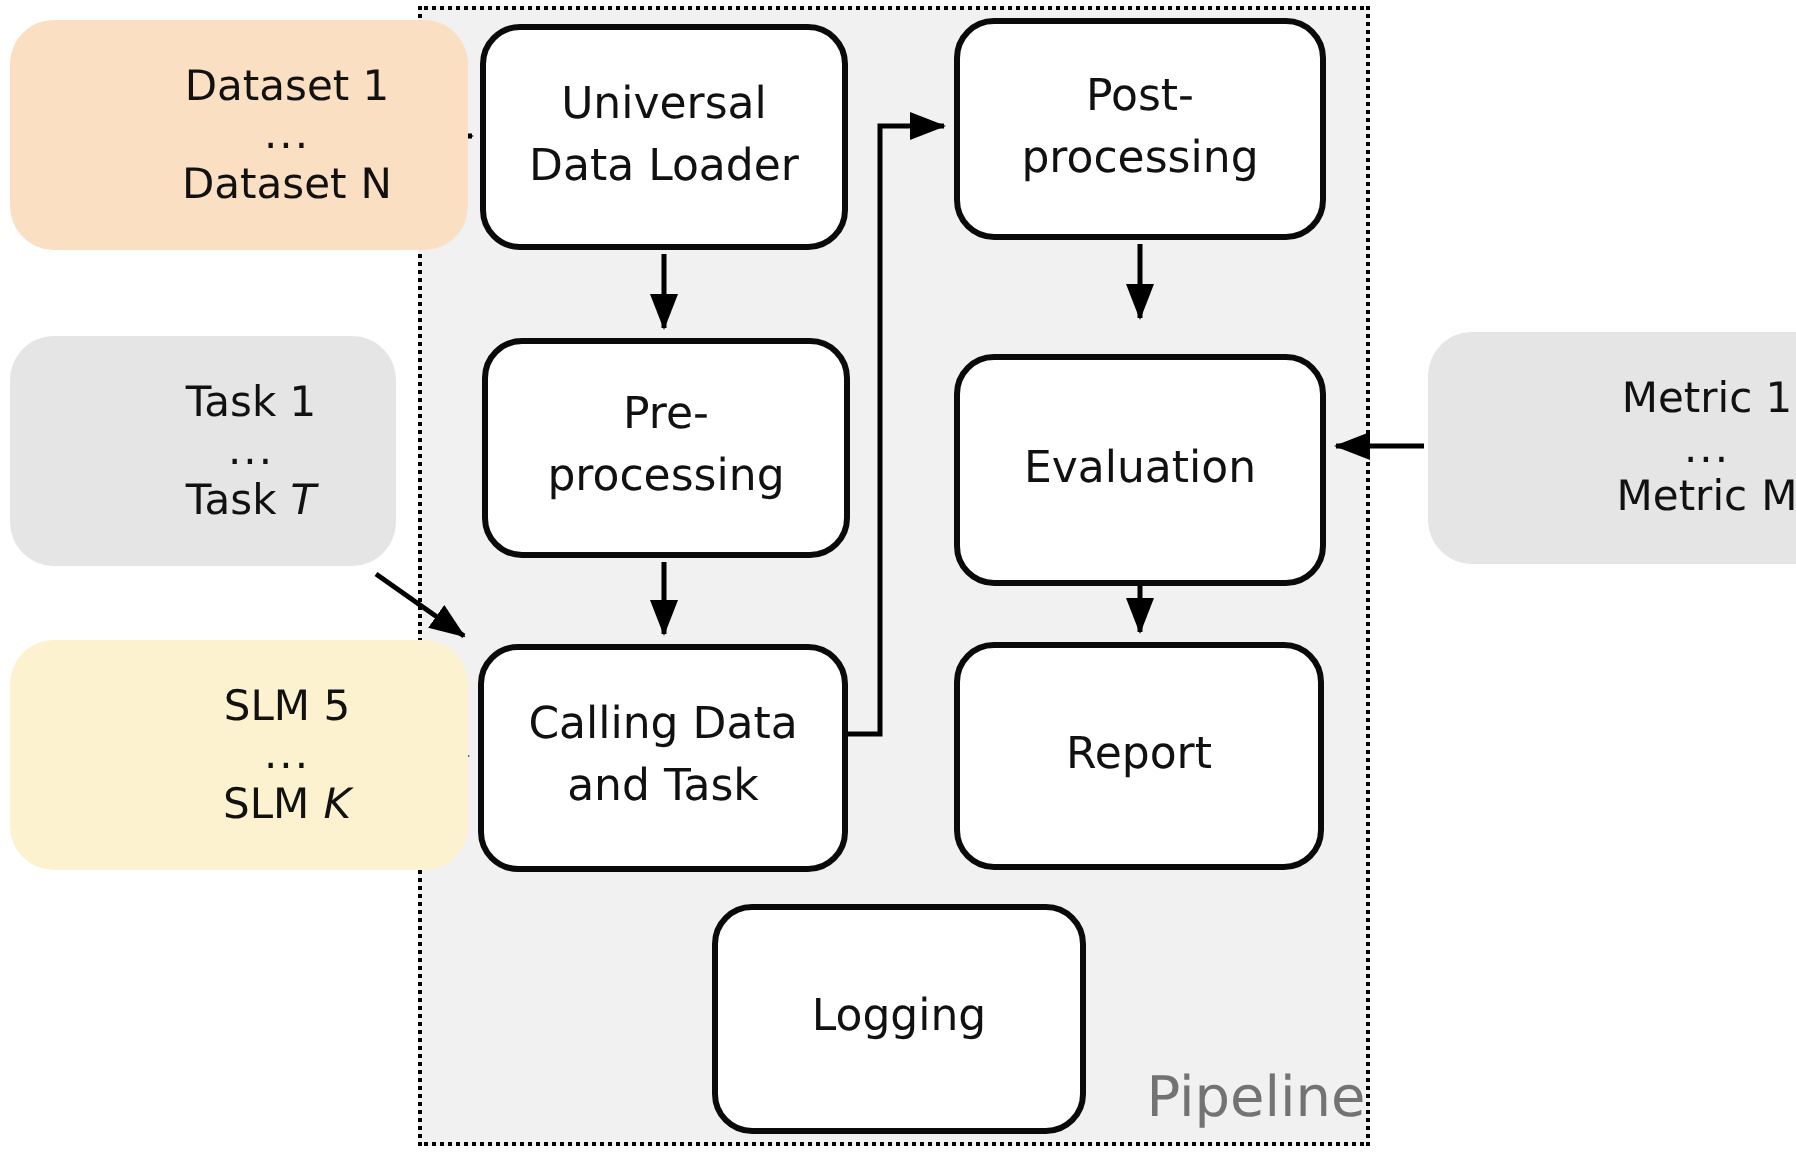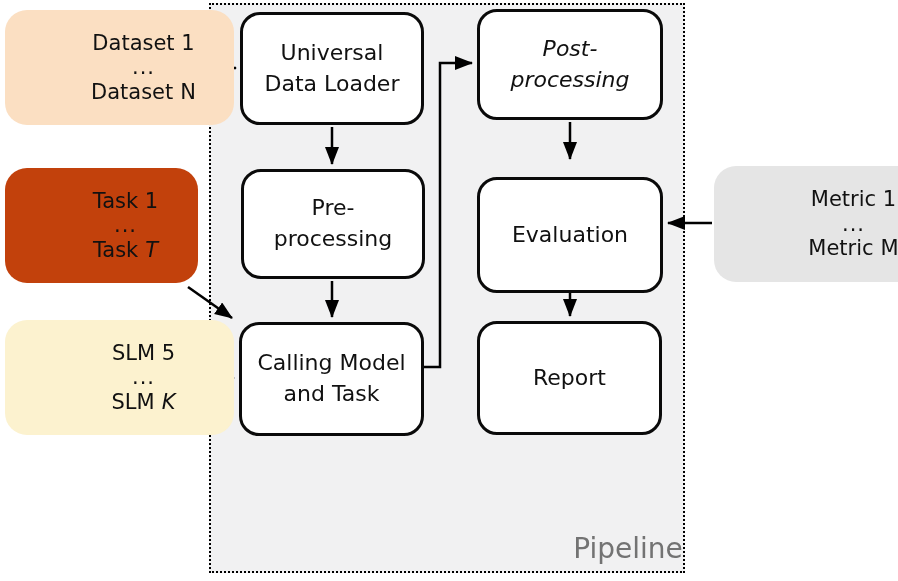--- a/index.html
+++ b/index.html
@@ -39,21 +39,21 @@
     align-items: center;
     justify-content: center;
     font-size: 21px;
     line-height: 1.45;
     z-index: 3;
     text-align: center;
     padding-left: 48px;
   }
   .side-box .dots { line-height: 0.9; letter-spacing: 1px; }
   .box-dataset { left: 5px;   top: 10px;  width: 181px; height: 115px; background: #fbdfc2; }
-  .box-task    { left: 5px;   top: 168px; width: 145px; height: 115px; background: #c2410c; }
+  .box-task    { left: 5px;   top: 168px; width: 145px; height: 115px; background: #e5e5e5; }
   .box-slm     { left: 5px;   top: 320px; width: 181px; height: 115px; background: #fcf2cf; }
   .box-metric  { left: 714px; top: 166px; width: 183px; height: 116px; background: #e5e5e5; }
   .last-line { display: inline-flex; gap: 7px; justify-content: center; }
   .italic { font-style: italic; }
   
   .node {
     position: absolute;
     background: #ffffff;
     border: 3px solid #0a0a0a;
     border-radius: 20px;
@@ -63,21 +63,21 @@
     align-items: center;
     justify-content: center;
     font-size: 22px;
     line-height: 1.4;
     z-index: 3;
     text-align: center;
   }
   .node-udl     { left: 240px; top: 12px;  width: 184px; height: 113px; }
   .node-pre     { left: 241px; top: 169px; width: 184px; height: 110px; }
   .node-call    { left: 239px; top: 322px; width: 185px; height: 114px; }
-  .node-post    { left: 477px; top: 9px;   width: 186px; height: 111px; font-style: italic; }
+  .node-post    { left: 477px; top: 9px;   width: 186px; height: 111px; }
   .node-eval    { left: 477px; top: 164px; width: 186px; height: 116px; margin-top: 13px; }
   .node-report  { left: 477px; top: 321px; width: 185px; height: 114px; }
   .node-logging { left: 356px; top: 452px; width: 187px; height: 115px; }
   
   .arrows {
     position: absolute;
     left: 0; top: 0;
     width: 898px; height: 581px;
     z-index: 2;
     pointer-events: none;
@@ -150,31 +150,34 @@
     <div>Universal</div>
     <div>Data Loader</div>
   </div>
 
   <div class="node node-pre">
     <div>Pre-</div>
     <div>processing</div>
   </div>
 
   <div class="node node-call">
-    <div>Calling Model</div>
+    <div>Calling Data</div>
     <div>and Task</div>
   </div>
 
   <div class="node node-post">
     <div>Post-</div>
     <div>processing</div>
   </div>
 
   <div class="node node-eval">
     <div>Evaluation</div>
   </div>
 
   <div class="node node-report">
     <div>Report</div>
   </div>
 
+  <div class="node node-logging">
+    <div>Logging</div>
+  </div>
 
 </div>
 
 </body></html>

